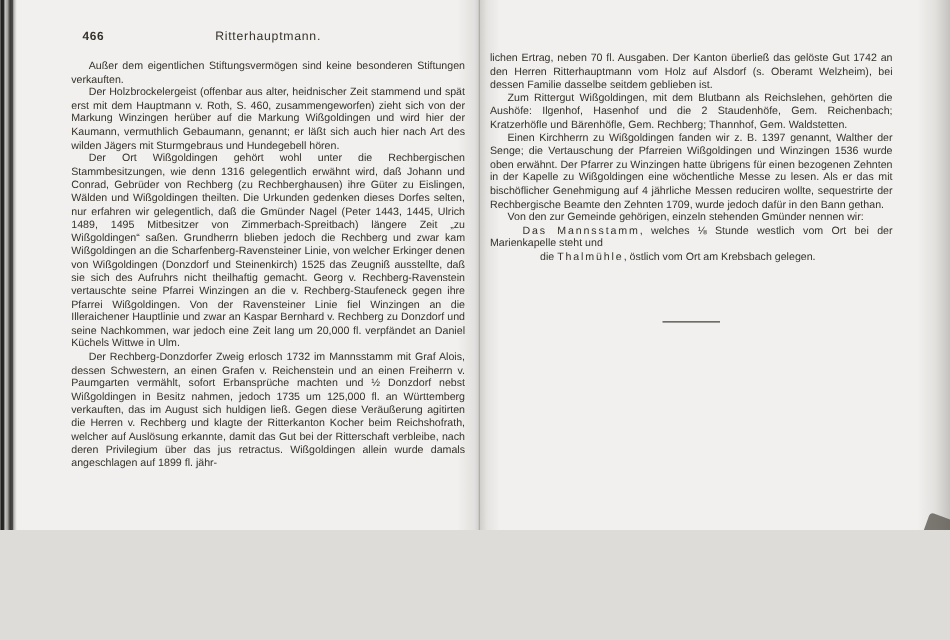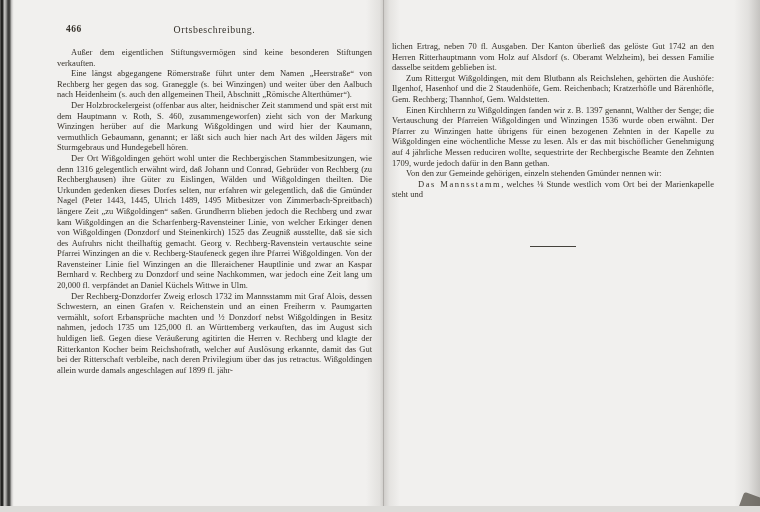--- a/index.html
+++ b/index.html
@@ -1,19 +1,19 @@
 <!DOCTYPE html>
 <html><head>
 <meta charset="utf-8">
 <style>
   html,body { margin:0; padding:0; background:#dddcd9; }
   .scan {
-    position:relative; width:760px; height:506px; overflow:hidden;
+    position:relative; width:760px; height:424px; overflow:hidden;
     background:#f1f0ee;
-    font-family:Liberation Serif, serif;
+    font-family:Liberation Sans, sans-serif;
     color:#35312a;
   }
   .edge-left {
     position:absolute; left:0; top:0; width:14px; height:100%;
     background:linear-gradient(90deg,
       #8a8a88 0px, #1e1e1c 1px, #2a2a28 3px, #c8c7c4 4px,
       #a3a2a0 6px, #3a3a38 8px, #4a4a48 10px, #b5b4b2 11px,
       #e9e8e6 13px, #f1f0ee 14px);
   }
   .gutter {
@@ -65,34 +65,34 @@
 <div class="scan">
   <div class="edge-left"></div>
   <div class="gutter"></div>
   <div class="gutter-line"></div>
   <div class="edge-right"></div>
   <div class="corner-mark"></div>
 
   <div class="page page-left">
     <div class="pagehead">
       <span class="num">466</span>
-      <span class="runhead">Ortsbeschreibung.</span>
+      <span class="runhead">Ritterhauptmann.</span>
     </div>
     <div class="pagebody">
       <p class="para">Außer dem eigentlichen Stiftungsvermögen sind keine besonderen Stiftungen verkauften.</p>
-      <p class="para">Eine längst abgegangene Römerstraße führt unter dem Namen „Heerstraße“ von Rechberg her gegen das sog. Graneggle (s. bei Winzingen) und weiter über den Aalbuch nach Heidenheim (s. auch den allgemeinen Theil, Abschnitt „Römische Alterthümer“).</p>
       <p class="para">Der Holzbrockelergeist (offenbar aus alter, heidnischer Zeit stammend und spät erst mit dem Hauptmann v. Roth, S. 460, zusammengeworfen) zieht sich von der Markung Winzingen herüber auf die Markung Wißgoldingen und wird hier der Kaumann, vermuthlich Gebaumann, genannt; er läßt sich auch hier nach Art des wilden Jägers mit Sturmgebraus und Hundegebell hören.</p>
       <p class="para">Der Ort Wißgoldingen gehört wohl unter die Rechbergischen Stammbesitzungen, wie denn 1316 gelegentlich erwähnt wird, daß Johann und Conrad, Gebrüder von Rechberg (zu Rechberghausen) ihre Güter zu Eislingen, Wälden und Wißgoldingen theilten. Die Urkunden gedenken dieses Dorfes selten, nur erfahren wir gelegentlich, daß die Gmünder Nagel (Peter 1443, 1445, Ulrich 1489, 1495 Mitbesitzer von Zimmerbach-Spreitbach) längere Zeit „zu Wißgoldingen“ saßen. Grundherrn blieben jedoch die Rechberg und zwar kam Wißgoldingen an die Scharfenberg-Ravensteiner Linie, von welcher Erkinger denen von Wißgoldingen (Donzdorf und Steinenkirch) 1525 das Zeugniß ausstellte, daß sie sich des Aufruhrs nicht theilhaftig gemacht. Georg v. Rechberg-Ravenstein vertauschte seine Pfarrei Winzingen an die v. Rechberg-Staufeneck gegen ihre Pfarrei Wißgoldingen. Von der Ravensteiner Linie fiel Winzingen an die Illeraichener Hauptlinie und zwar an Kaspar Bernhard v. Rechberg zu Donzdorf und seine Nachkommen, war jedoch eine Zeit lang um 20,000 fl. verpfändet an Daniel Küchels Wittwe in Ulm.</p>
       <p class="para">Der Rechberg-Donzdorfer Zweig erlosch 1732 im Mannsstamm mit Graf Alois, dessen Schwestern, an einen Grafen v. Reichenstein und an einen Freiherrn v. Paumgarten vermählt, sofort Erbansprüche machten und ½ Donzdorf nebst Wißgoldingen in Besitz nahmen, jedoch 1735 um 125,000 fl. an Württemberg verkauften, das im August sich huldigen ließ. Gegen diese Veräußerung agitirten die Herren v. Rechberg und klagte der Ritterkanton Kocher beim Reichshofrath, welcher auf Auslösung erkannte, damit das Gut bei der Ritterschaft verbleibe, nach deren Privilegium über das jus retractus. Wißgoldingen allein wurde damals angeschlagen auf 1899 fl. jähr-</p>
     </div>
   </div>
 
   <div class="page page-right">
     <div class="pagebody">
       <p class="para noindent">lichen Ertrag, neben 70 fl. Ausgaben. Der Kanton überließ das gelöste Gut 1742 an den Herren Ritterhauptmann vom Holz auf Alsdorf (s. Oberamt Welzheim), bei dessen Familie dasselbe seitdem geblieben ist.</p>
       <p class="para">Zum Rittergut Wißgoldingen, mit dem Blutbann als Reichslehen, gehörten die Aushöfe: Ilgenhof, Hasenhof und die 2 Staudenhöfe, Gem. Reichenbach; Kratzerhöfle und Bärenhöfle, Gem. Rechberg; Thannhof, Gem. Waldstetten.</p>
       <p class="para">Einen Kirchherrn zu Wißgoldingen fanden wir z. B. 1397 genannt, Walther der Senge; die Vertauschung der Pfarreien Wißgoldingen und Winzingen 1536 wurde oben erwähnt. Der Pfarrer zu Winzingen hatte übrigens für einen bezogenen Zehnten in der Kapelle zu Wißgoldingen eine wöchentliche Messe zu lesen. Als er das mit bischöflicher Genehmigung auf 4 jährliche Messen reduciren wollte, sequestrirte der Rechbergische Beamte den Zehnten 1709, wurde jedoch dafür in den Bann gethan.</p>
       <p class="para">Von den zur Gemeinde gehörigen, einzeln stehenden Gmünder nennen wir:</p>
       <p class="entry1"><span class="sperr">Das Mannsstamm</span><span>, welches ⅛ Stunde westlich vom Ort bei der Marienkapelle steht und</span></p>
+      <p class="entry2"><span>die </span><span class="sperr">Thalmühle</span><span>, östlich vom Ort am Krebsbach gelegen.</span></p>
       <div class="end-rule"></div>
     </div>
   </div>
 </div>
 
 </body></html>

